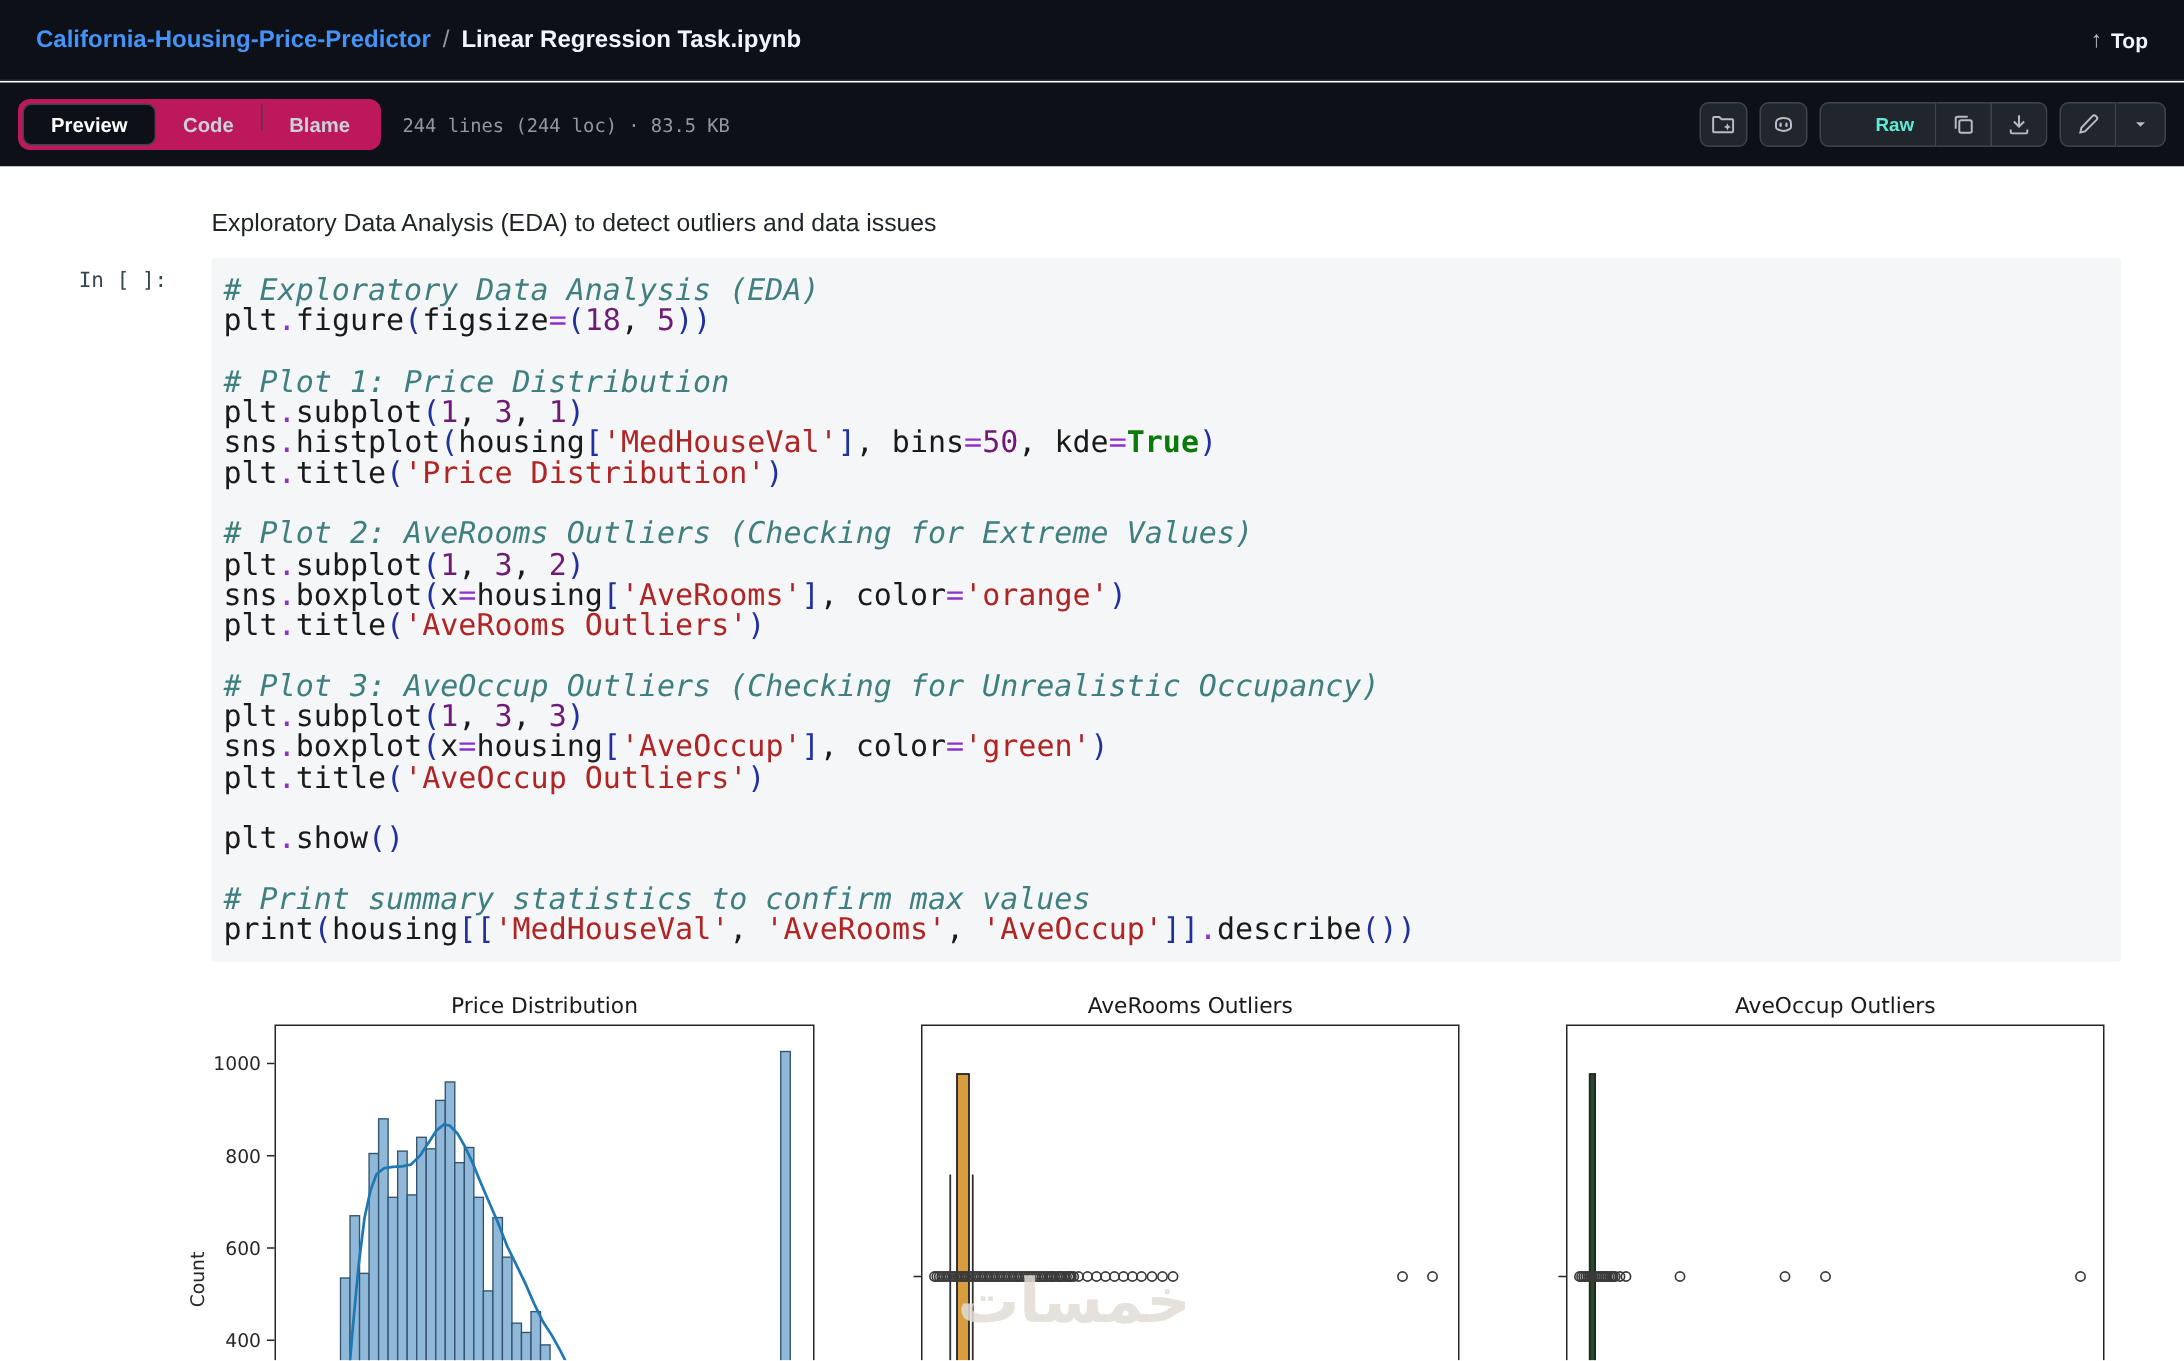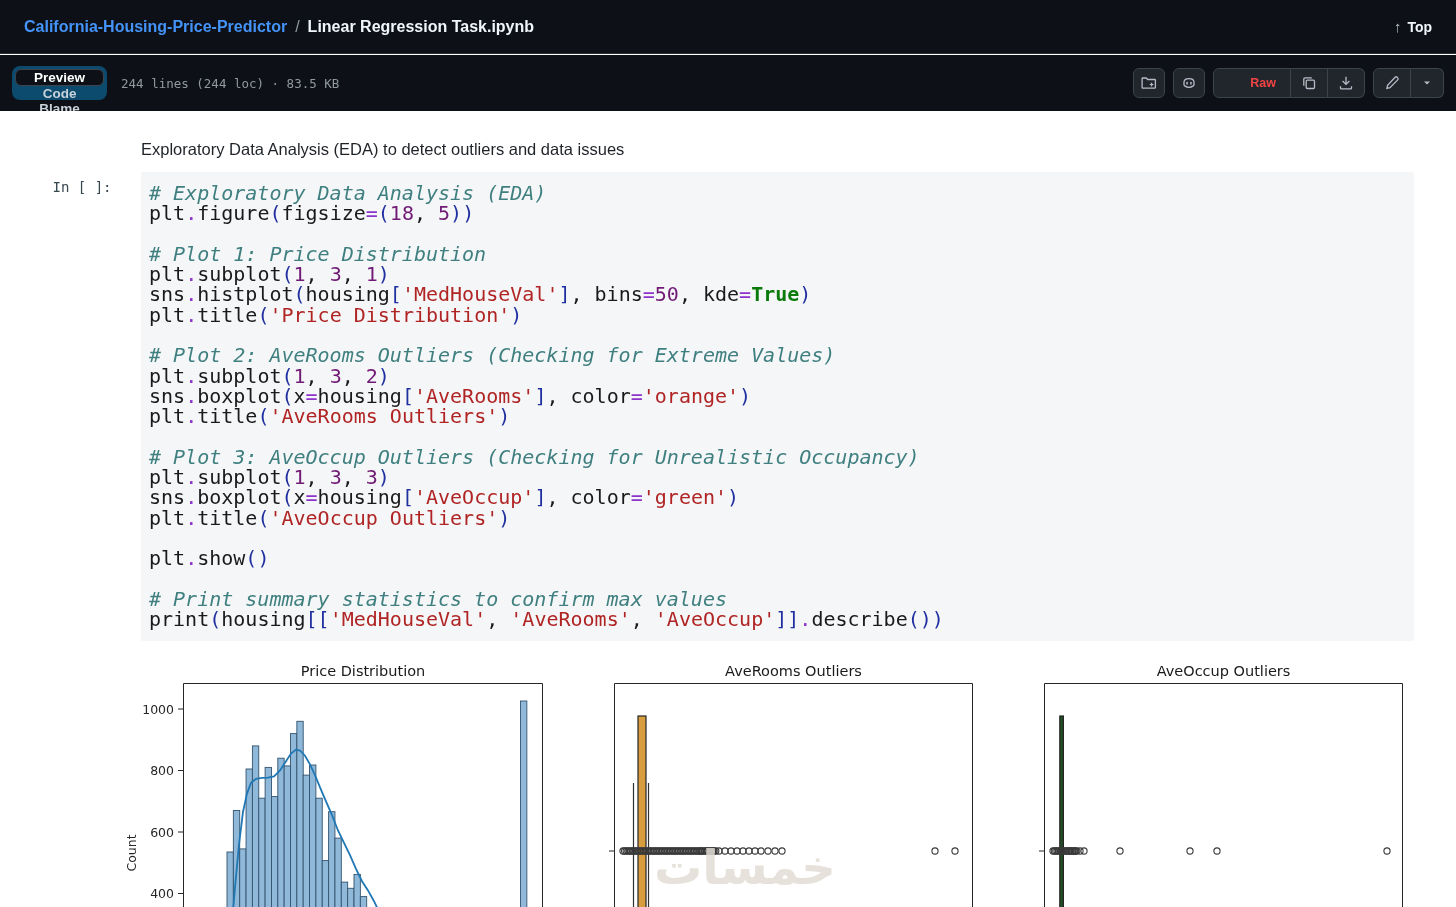--- a/index.html
+++ b/index.html
@@ -14,36 +14,36 @@
   .crumb-repo{color:#4493f8;font-weight:600;text-decoration:none;cursor:pointer;}
   .crumb-sep{color:#9198a1;font-weight:400;}
   .crumb-file{color:#f0f6fc;font-weight:600;}
   .toplink{color:#f0f6fc;font-size:14px;font-weight:600;display:flex;align-items:center;
            gap:6px;text-decoration:none;cursor:pointer;}
   .upicon{color:#b7bdc8;font-size:15px;font-weight:400;}
 
   
   .filebar{position:absolute;left:0;top:55px;width:100%;height:56px;background:#0d1117;
            display:flex;align-items:center;box-sizing:border-box;padding:0 12px;}
-  .seg{display:flex;align-items:center;background:#0c4a6e;border-radius:8px;padding:3px;height:34px;box-sizing:border-box;flex-direction:column;}
+  .seg{display:flex;align-items:flex-start;background:#be185d;border-radius:8px;padding:3px;height:34px;box-sizing:border-box;}
   .segbtn{border:none;background:transparent;color:#c9d1d9;font-family:inherit;
           font-size:13.5px;font-weight:600;padding:0 18px;height:28px;border-radius:6px;cursor:pointer;}
   .segbtn.active{background:#0d1117;border:1px solid #3d444d;color:#ffffff;}
   .segdiv{width:1px;height:18px;background:#3d444d;}
   .fileinfo{margin-left:14px;color:#9198a1;font-family:"DejaVu Sans Mono",monospace;font-size:12.5px;}
   .spacer{flex:1;}
   .actions{display:flex;align-items:center;gap:8px;}
   .iconbtn,.grpbtn{background:#21262d;border:1px solid #3d444d;color:#b7bdc8;height:30px;
           display:flex;align-items:center;justify-content:center;cursor:pointer;box-sizing:border-box;}
   .iconbtn{width:32px;border-radius:6px;}
   .btngroup{display:flex;align-items:center;}
   .btngroup .grpbtn{border-radius:0;border-left-width:0;padding:0 10px;}
   .btngroup .grpbtn:first-child{border-radius:6px 0 0 6px;border-left-width:1px;}
   .btngroup .grpbtn:last-child{border-radius:0 6px 6px 0;}
-  .rawlbl{color:#ef4444;font-size:12.5px;font-weight:600;padding:0 4px;margin-left:22px;}
+  .rawlbl{color:#5eead4;font-size:12.5px;font-weight:600;padding:0 4px;margin-left:22px;}
   .icon{display:block;}
 
   
   .content{position:absolute;left:0;top:111px;width:100%;height:796px;background:#fff;}
   .md-cell{position:absolute;left:141px;top:12px;font-size:16.5px;color:#1f2328;}
   .prompt{position:absolute;left:38px;top:68px;width:88px;text-align:center;
           font-family:"DejaVu Sans Mono",monospace;font-size:14px;color:#37474f;}
   .code-cell{position:absolute;left:141px;top:61px;width:1273px;background:#f5f6f8;
              border-radius:2px;box-sizing:border-box;padding:11px 8px 11px 8px;}
   .code-lines{font-family:"DejaVu Sans Mono",monospace;font-size:20px;line-height:20.3px;
@@ -59,23 +59,23 @@
   
   .figwrap{position:absolute;left:0;top:544px;width:1456px;height:252px;}
   .tick{font:12.5px "DejaVu Sans",sans-serif;fill:#262626;}
   .ctitle{font:14.5px "DejaVu Sans",sans-serif;fill:#1a1a1a;}
   .bar{fill:#8fb8d9;stroke:#33536e;stroke-width:0.9;}
   .kde{fill:none;stroke:#1f77b4;stroke-width:1.8;}
   .flier{fill:none;stroke:#3a3a3a;stroke-width:1.1;}
   .bxline{stroke:#303030;stroke-width:1.2;fill:none;}
   .axis{stroke:#262626;stroke-width:1;fill:none;}
 
-  .watermark{position:absolute;left:654px;top:174px;width:200px;text-align:left;
+  .watermark{position:absolute;left:616px;top:174px;width:200px;text-align:center;
              direction:rtl;font-family:"DejaVu Sans",sans-serif;font-weight:bold;
-             font-size:48px;line-height:76px;color:rgba(226,221,213,0.85);z-index:5;
+             font-size:41px;line-height:76px;color:rgba(226,221,213,0.85);z-index:5;
              pointer-events:none;}
 </style>
 </head>
 <body>
 
 <div class="page">
 
   <header class="topbar">
     <div class="crumbs">
       <a class="crumb-repo">California-Housing-Price-Predictor</a>

